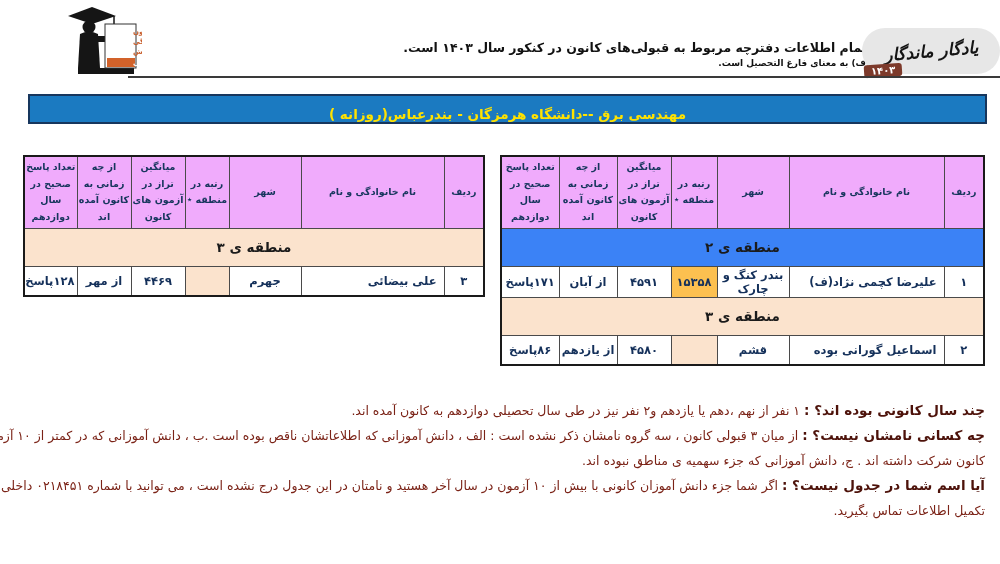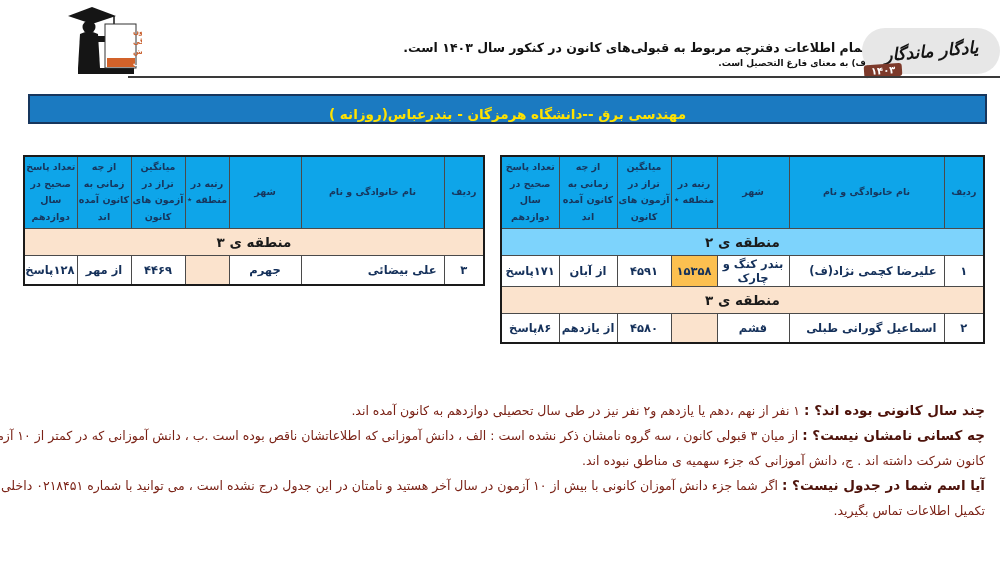--- a/index.html
+++ b/index.html
@@ -27,26 +27,26 @@
   
   .banner { position:absolute; top:94px; left:28px; right:13px; height:30px;
             background:#1b7ac1; border:2px solid #17365d;
             display:flex; align-items:flex-end; justify-content:center; }
   .banner-title { color:#ffe200; font-weight:bold; font-size:13.5px; }
 
   
   table.tbl { border-collapse:collapse; table-layout:fixed; direction:rtl;
               border:2px solid #1a1a1a; position:absolute; }
   .tbl th, .tbl td { border:1px solid #4a4a4a; overflow:hidden; }
-  .tbl th { background:#0ea5e9; color:#17365d; font-size:9.5px; font-weight:bold;
+  .tbl th { background:#f0abfc; color:#17365d; font-size:9.5px; font-weight:bold;
             text-align:center; vertical-align:middle; line-height:1.75; padding:2px 1px; }
   .tbl thead tr { height:55px; }
-  tr.band { height:27px; }
+  tr.band { height:38px; }
   tr.band td { text-align:center; font-size:13.5px; font-weight:bold; color:#1b1b1b; }
-  tr.band.green td { background:#7dd3fc; }
+  tr.band.green td { background:#3b82f6; }
   tr.band.peach td { background:#fbe3cd; }
   tr.datarow { height:30px; }
   tr.datarow td { font-size:11.5px; font-weight:bold; color:#14305a;
                   text-align:center; vertical-align:middle; padding:1px 2px; }
   tr.datarow td.name { text-align:right; padding-right:7px; }
   td.rank-hot { background:#fcc050; }
   td.rank-empty { background:#fbe3cd; }
   #table-right { top:155px; right:15px; width:483px; }
   #table-left  { top:155px; right:515px; width:460px; }
 
@@ -131,21 +131,21 @@
         <td class="rank-hot">۱۵۳۵۸</td>
         <td>۴۵۹۱</td>
         <td>از آبان</td>
         <td>۱۷۱پاسخ</td>
       </tr>
       <tr class="band peach">
         <td colspan="7">منطقه ی ۳</td>
       </tr>
       <tr class="datarow">
         <td>۲</td>
-        <td class="name">اسماعیل گورانی طبلی</td>
+        <td class="name">اسماعیل گورانی بوده</td>
         <td>قشم</td>
         <td class="rank-empty"></td>
         <td>۴۵۸۰</td>
         <td>از یازدهم</td>
         <td>۸۶پاسخ</td>
       </tr>
     </tbody>
   </table>
 
   <table class="tbl" id="table-left">

